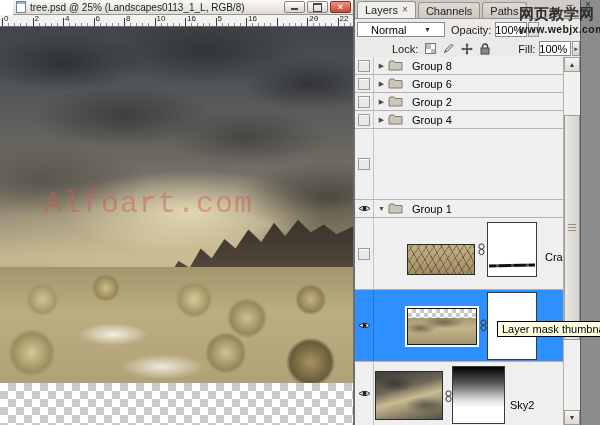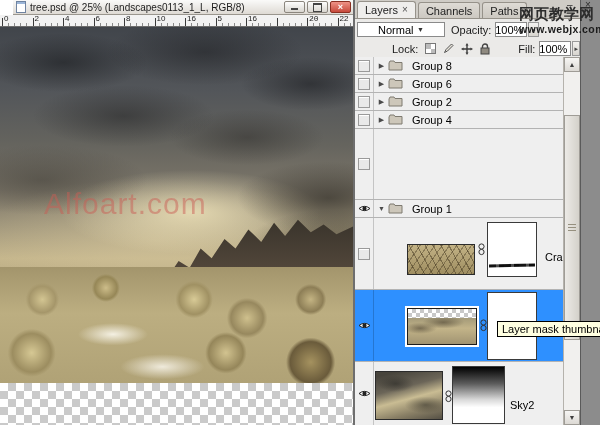--- a/index.html
+++ b/index.html
@@ -23,21 +23,21 @@
   .max-glyph{display:block;width:7px;height:6px;border:1px solid #444;border-top-width:2px;}
   .ruler{position:absolute;left:0;top:15px;right:0;height:11px;background:#f2f2f2;
     border-bottom:1px solid #6b6b6b;
     background-image:
       repeating-linear-gradient(90deg,#3a3a3a 0 1px,transparent 1px 30.5px),
       repeating-linear-gradient(90deg,#8a8a8a 0 1px,transparent 1px 6.1px);
     background-size:100% 8px,100% 3px;background-position:2px bottom,2px bottom;
     background-repeat:no-repeat,no-repeat;}
   .ruler-num{position:absolute;top:0;font-size:8px;color:#222;line-height:8px;}
   
-  .canvas{position:absolute;left:0;top:27px;right:0;bottom:0;overflow:hidden;background:#fde047;}
+  .canvas{position:absolute;left:0;top:27px;right:0;bottom:0;overflow:hidden;background:#fde047;font-family:Liberation Mono, monospace;}
   .sky{position:absolute;left:0;top:0;right:0;height:356px;
     background:
       radial-gradient(ellipse 120px 42px at 18% 10%,rgba(22,24,27,.55),transparent 70%),
       radial-gradient(ellipse 140px 48px at 58% 7%,rgba(28,29,32,.5),transparent 70%),
       radial-gradient(ellipse 100px 38px at 88% 16%,rgba(25,26,29,.55),transparent 70%),
       radial-gradient(ellipse 130px 44px at 35% 25%,rgba(33,33,34,.5),transparent 70%),
       radial-gradient(ellipse 110px 40px at 70% 31%,rgba(40,38,36,.45),transparent 70%),
       radial-gradient(ellipse 150px 50px at 12% 43%,rgba(55,52,46,.45),transparent 70%),
       radial-gradient(ellipse 130px 52px at 93% 48%,rgba(40,37,32,.6),transparent 70%),
       radial-gradient(ellipse 140px 60px at 96% 63%,rgba(45,40,33,.65),transparent 70%),
@@ -82,21 +82,21 @@
   .tab{height:16px;border:1px solid #96928a;border-bottom:none;border-radius:3px 3px 0 0;
     background:linear-gradient(180deg,#dedbd5,#ccc8c1);padding:0 7px;display:flex;
     align-items:center;gap:4px;margin-right:2px;box-sizing:border-box;color:#222;}
   .tab.active{background:#efeeec;height:17px;}
   .tab-close{font-size:10px;color:#555;line-height:1;}
   .opts{position:absolute;left:0;top:19px;right:0;height:38px;background:#ebeae8;
     border-bottom:1px solid #9b978f;}
   .opt-row{position:absolute;left:0;right:0;height:19px;display:flex;align-items:center;}
   .opt-row.r1{top:1px;} .opt-row.r2{top:20px;padding-left:34px;}
   .select{margin-left:2px;width:88px;height:15px;background:#fff;border:1px solid #8a8a8a;
-    display:flex;align-items:center;justify-content:space-between;padding:0 20px;box-sizing:border-box;}
+    display:flex;align-items:center;justify-content:space-between;padding:0 13px;box-sizing:border-box;}
   .select .caret{font-size:7px;color:#333;}
   .opt-label{margin-left:6px;color:#1a1a1a;}
   .val-box{margin-left:4px;width:32px;height:15px;background:#fff;border:1px solid #8a8a8a;
     display:flex;align-items:center;justify-content:flex-end;padding-right:3px;box-sizing:border-box;}
   .spin{margin-left:1px;width:11px;height:15px;border:1px solid #999;box-sizing:border-box;
     background:linear-gradient(180deg,#f3f2f0,#d8d5cf);display:flex;align-items:center;
     justify-content:center;font-size:7px;color:#444;}
   .lock-icons{display:flex;align-items:center;gap:5px;margin-left:6px;}
   .lk{display:flex;align-items:center;justify-content:center;width:13px;height:13px;}
   .r2 .opt-label.fill{margin-left:27px;}

